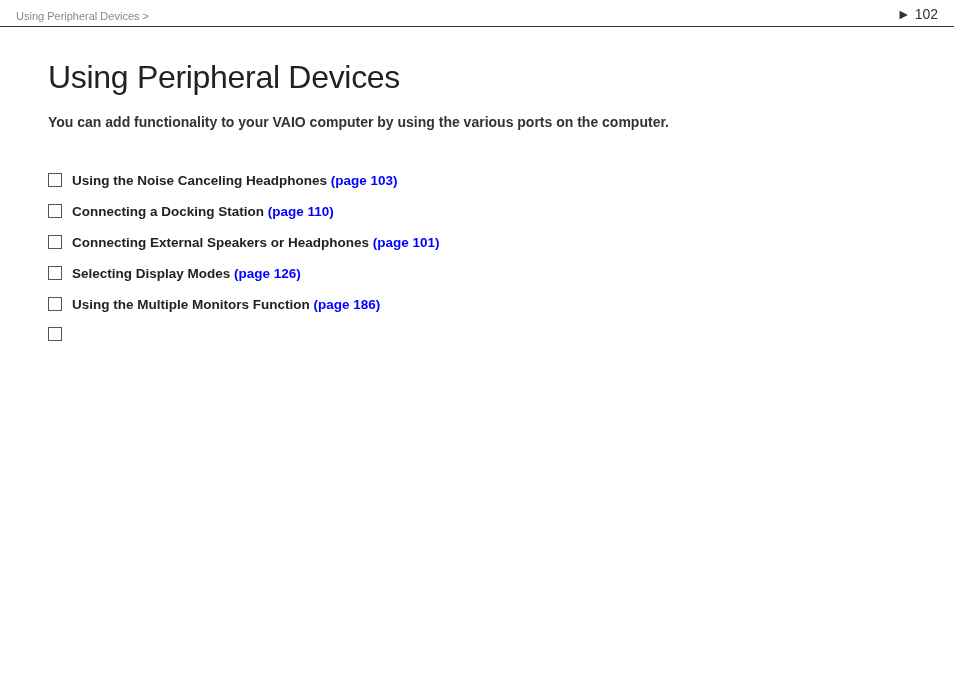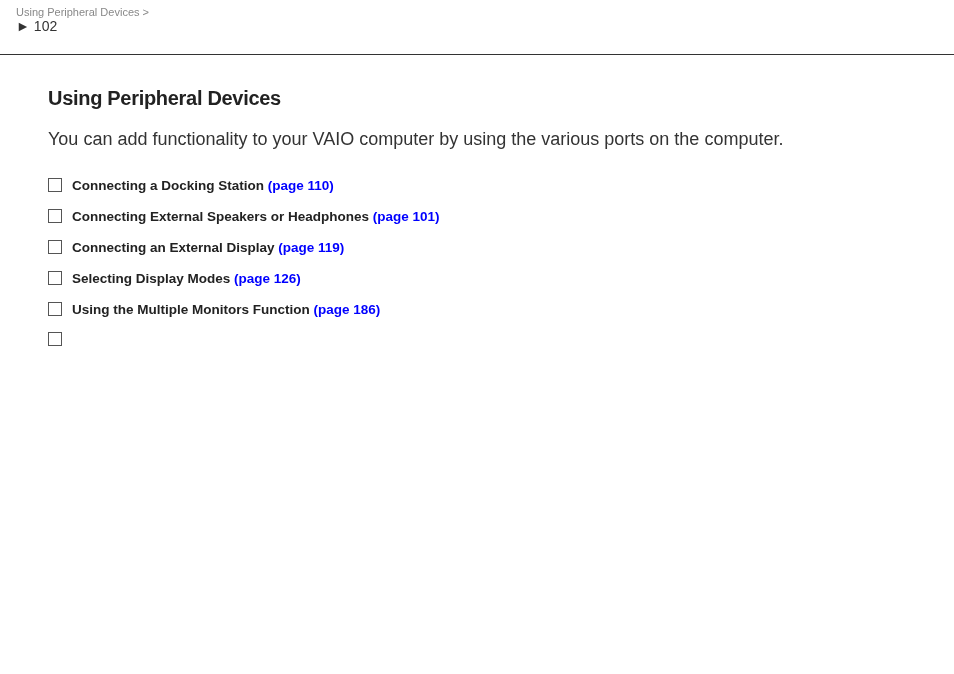--- a/index.html
+++ b/index.html
@@ -14,24 +14,23 @@
       background: #ffffff;
       font-family: Arial, Helvetica, sans-serif;
       font-size: 13px;
       color: #333333;
       overflow: hidden;
     }
 
     .top-bar {
       display: flex;
       justify-content: space-between;
-      align-items: flex-start;
-      padding: 6px 16px 20px 16px;
+      align-items: flex-end;
+      padding: 6px 16px 4px 16px;
       border-bottom: 1.5px solid #333333;
-      flex-direction: column;
     }
 
     .breadcrumb-text {
       font-size: 11px;
       color: #888888;
     }
 
     .page-number-container {
       display: flex;
       align-items: center;
@@ -48,32 +47,33 @@
       font-size: 14px;
       font-weight: normal;
       color: #333333;
     }
 
     .main-content {
       padding: 32px 48px 32px 48px;
     }
 
     .page-title {
-      font-size: 20px;
-      font-weight: bold;
+      font-size: 32px;
+      font-weight: normal;
       color: #222222;
       margin-bottom: 16px;
       letter-spacing: -0.3px;
     }
 
     .intro-text {
-      font-size: 18px;
+      font-size: 14px;
       color: #333333;
-      margin-bottom: 24px;
+      margin-bottom: 39px;
       line-height: 1.5;
+      font-weight: bold;
     }
 
     .items-list {
       list-style: none;
       padding: 0;
       margin: 0;
     }
 
     .items-list li {
       display: flex;
@@ -117,31 +117,31 @@
     <span class="page-number">102</span>
   </div>
 </div>
 
 <div class="main-content">
   <h1 class="page-title">Using Peripheral Devices</h1>
 
   <p class="intro-text">You can add functionality to your VAIO computer by using the various ports on the computer.</p>
 
   <ul class="items-list" id="items-list">
+  <li>
+        <span class="checkbox-icon"></span>
+        <span class="item-label">Using the Noise Canceling Headphones <a class="item-link" href="#">(page 103)</a></span>
+      </li>
       <li>
         <span class="checkbox-icon"></span>
         <span class="item-label">Connecting a Docking Station <a class="item-link" href="#">(page 110)</a></span>
       </li>
       <li>
         <span class="checkbox-icon"></span>
         <span class="item-label">Connecting External Speakers or Headphones <a class="item-link" href="#">(page 101)</a></span>
-      </li>
-      <li>
-        <span class="checkbox-icon"></span>
-        <span class="item-label">Connecting an External Display <a class="item-link" href="#">(page 119)</a></span>
       </li>
       <li>
         <span class="checkbox-icon"></span>
         <span class="item-label">Selecting Display Modes <a class="item-link" href="#">(page 126)</a></span>
       </li>
       <li>
         <span class="checkbox-icon"></span>
         <span class="item-label">Using the Multiple Monitors Function <a class="item-link" href="#">(page 186)</a></span>
       </li>
       <li>

